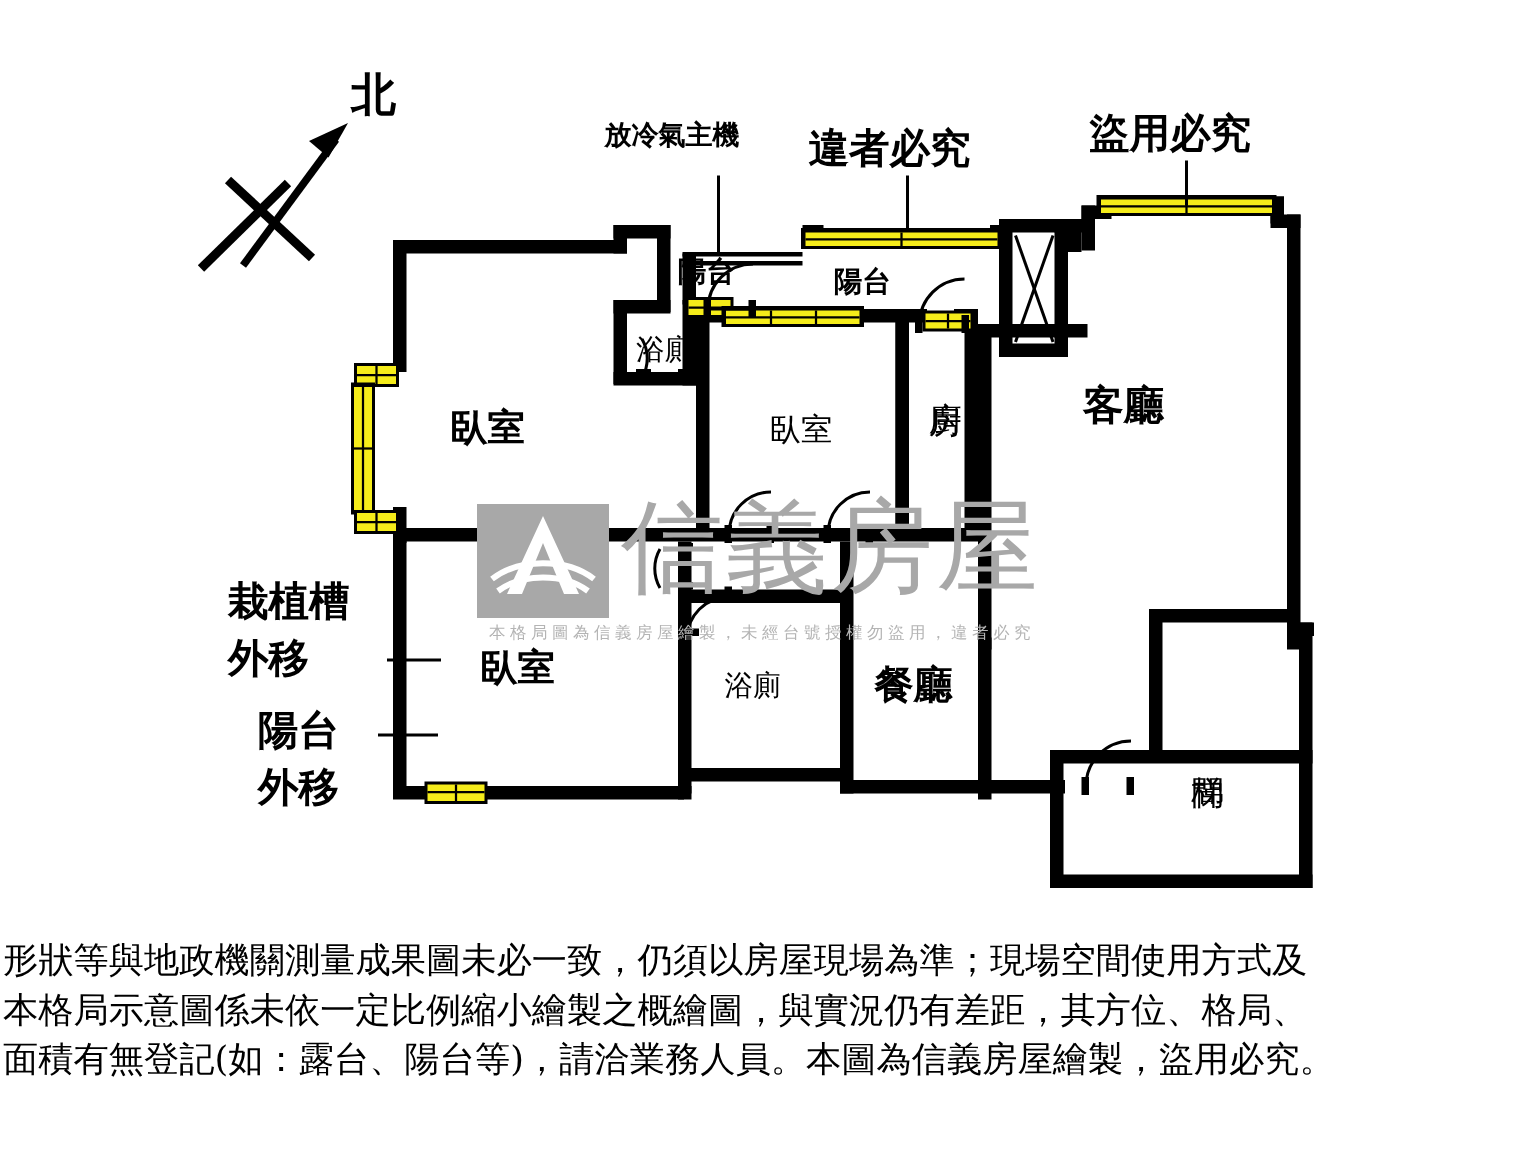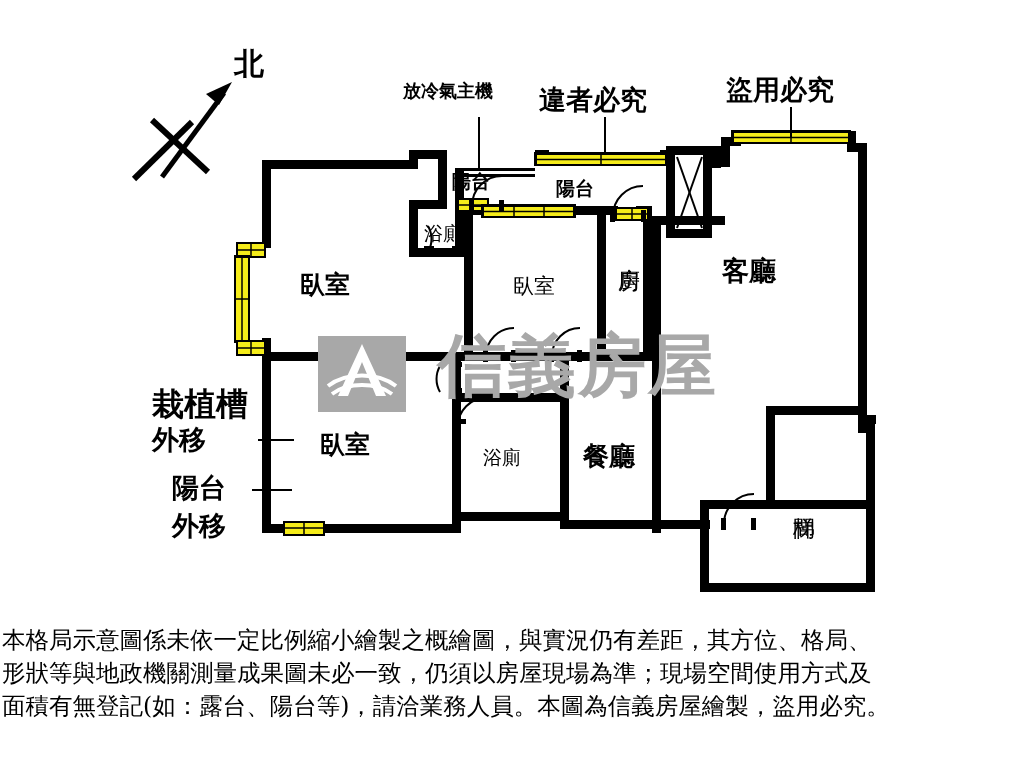--- a/index.html
+++ b/index.html
@@ -15,22 +15,22 @@
   
   #plan{position:absolute;left:0;top:0;width:1024px;height:620px;}
   #plan svg{position:absolute;left:0;top:0;}
 
   
   .wm-wrap{position:absolute;left:318px;top:336px;width:390px;height:100px;pointer-events:none;}
   .wm-mark{position:absolute;left:0;top:0;width:88px;height:76px;}
   .wm-text{
     position:absolute;left:96px;top:-4px;
     font-family:"DejaVu Sans","Liberation Sans",sans-serif;
-    font-size:68px;font-weight:bold;color:#a8a8a8;letter-spacing:2px;
-    line-height:1;white-space:nowrap;margin-left:24px;
+    font-size:68px;font-weight:normal;color:#a8a8a8;letter-spacing:2px;
+    line-height:1;white-space:nowrap;
   }
   .wm-sub{
     position:absolute;left:8px;top:78px;
     font-size:11px;color:#b4b4b4;letter-spacing:3px;white-space:nowrap;
     font-family:"DejaVu Sans","Liberation Sans",sans-serif;
   }
 
   
   .lbl{position:absolute;white-space:nowrap;color:#000;line-height:1.05;
        font-family:"DejaVu Sans","Liberation Sans",sans-serif;}
@@ -287,46 +287,47 @@
     </svg>
 
     <div class="wm-wrap">
       <svg class="wm-mark" viewBox="0 0 88 76">
         <rect x="0" y="0" width="88" height="76" fill="#a8a8a8"></rect>
         <path d="M44 8 L68 60 L58 60 L44 26 L30 60 L20 60 Z" fill="#ffffff"></path>
         <path d="M10 50 C28 36, 60 36, 78 50" stroke="#ffffff" stroke-width="4" fill="none"></path>
         <path d="M14 58 C30 46, 58 46, 74 58" stroke="#ffffff" stroke-width="4" fill="none"></path>
       </svg>
       <div class="wm-text">信義房屋</div>
+      <div class="wm-sub">本格局圖為信義房屋繪製，未經台號授權勿盜用，違者必究</div>
     </div>
 
     <div class="lbl compass" style="left:234px;top:48px;">北</div>
 
     <div class="lbl anno-sm" style="left:403px;top:82px;">放冷氣主機</div>
     <div class="lbl anno" style="left:539px;top:86px;font-size:27px;">違者必究</div>
     <div class="lbl anno" style="left:726px;top:76px;font-size:27px;">盜用必究</div>
 
-    <div class="lbl anno" style="left:152px;top:388px;font-size:32px;">栽植槽</div>
+    <div class="lbl anno" style="left:152px;top:388px;font-size:27px;">栽植槽</div>
     <div class="lbl anno" style="left:152px;top:426px;font-size:27px;">外移</div>
     <div class="lbl anno" style="left:172px;top:474px;font-size:27px;">陽台</div>
     <div class="lbl anno" style="left:172px;top:512px;font-size:27px;">外移</div>
 
     <div class="lbl room" style="left:300px;top:272px;">臥室</div>
     <div class="lbl room-sm" style="left:513px;top:275px;">臥室</div>
     <div class="lbl room" style="left:320px;top:432px;">臥室</div>
     <div class="lbl room-sm" style="left:424px;top:224px;font-size:19px;">浴廁</div>
     <div class="lbl room-sm" style="left:483px;top:448px;font-size:19px;">浴廁</div>
     <div class="lbl room-sm vert" style="left:618px;top:250px;font-size:22px;">廚房</div>
     <div class="lbl room" style="left:722px;top:257px;font-size:27px;text-align:right;">客廳</div>
     <div class="lbl room" style="left:583px;top:443px;font-size:26px;font-family:Liberation Serif, serif;">餐廳</div>
     <div class="lbl room-sm vert" style="left:793px;top:500px;font-size:22px;">梯間</div>
     <div class="lbl anno-sm" style="left:452px;top:172px;font-size:19px;">陽台</div>
     <div class="lbl anno-sm" style="left:556px;top:179px;font-size:19px;">陽台</div>
 
   </div>
 
   <div id="disclaimer">
+    <span class="line">形狀等與地政機關測量成果圖未必一致，仍須以房屋現場為準；現場空間使用方式及</span>
     <span class="line">本格局示意圖係未依一定比例縮小繪製之概繪圖，與實況仍有差距，其方位、格局、</span>
-    <span class="line">形狀等與地政機關測量成果圖未必一致，仍須以房屋現場為準；現場空間使用方式及</span>
     <span class="line">面積有無登記(如：露台、陽台等)，請洽業務人員。本圖為信義房屋繪製，盜用必究。</span>
   </div>
 
 </div>
 
 </body></html>

